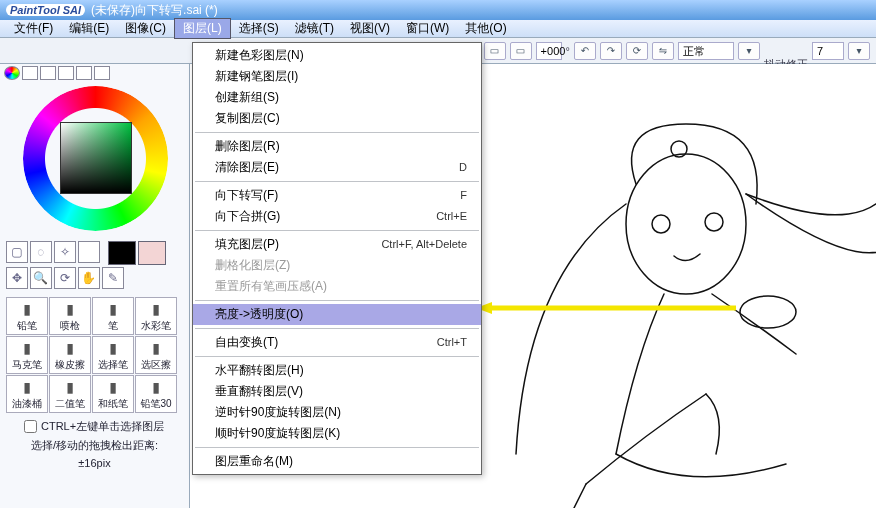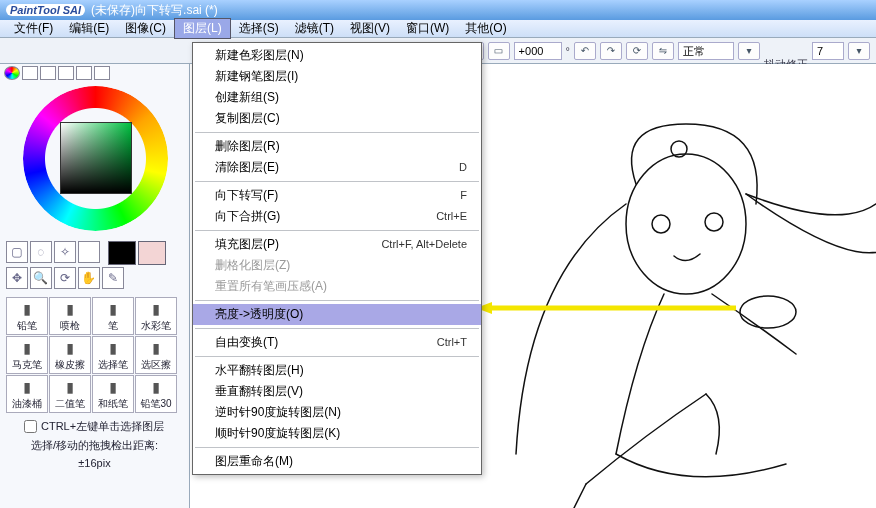--- a/index.html
+++ b/index.html
@@ -9,21 +9,21 @@
   .titlebar .logo { background:#fff; color:#2a4c9c; font-style:italic; font-weight:bold; font-size:11px; padding:0 4px; border-radius:6px; margin-right:6px; }
   .titlebar .name { color:#fff; }
 
   .menubar { height: 18px; background: linear-gradient(#e9f1ff,#cddff7); display:flex; align-items:center; font-size:12px; padding-left:6px; border-bottom:1px solid #9ab; }
   .menubar .mi { padding:1px 8px; cursor:default; }
   .menubar .mi.open { background:#9aa8e8; color:#fff; border:1px solid #556; }
 
   .toolbar2 { height: 26px; background:#eef2f8; border-bottom:1px solid #9ab; display:flex; align-items:center; gap:4px; padding:0 6px; font-size:11px; }
   .toolbar2 .spacer { flex:1; }
   .tb-btn { width:22px; height:18px; background:#fdfdfd; border:1px solid #aac; border-radius:2px; line-height:16px; text-align:center; font-size:10px; color:#456; }
-  .tb-field { width:48px; height:18px; background:#fff; border:1px solid #aac; padding:0 4px; line-height:16px; }
+  .tb-field { width:26px; height:18px; background:#fff; border:1px solid #aac; padding:0 4px; line-height:16px; }
   .deg-symbol { font-size:11px; color:#445; }
   .tb-label { color:#334;margin-top:28px; }
 
   .sidepanel { position:absolute; left:0; top:64px; width:190px; bottom:0; background:#f6f8fc; border-right:1px solid #9ab; }
   .colorrow { height:18px; display:flex; gap:2px; padding:2px 4px; }
   .small-sq { width:16px; height:14px; border:1px solid #889; background:#fff; }
   .color-circle { width:160px; height:145px; margin:4px auto 6px; position:relative; }
   .hue-ring { width:145px; height:145px; border-radius:50%;
     background: conic-gradient(red,orange,yellow,lime,cyan,blue,magenta,red);
     position:absolute; left:8px; top:0;

